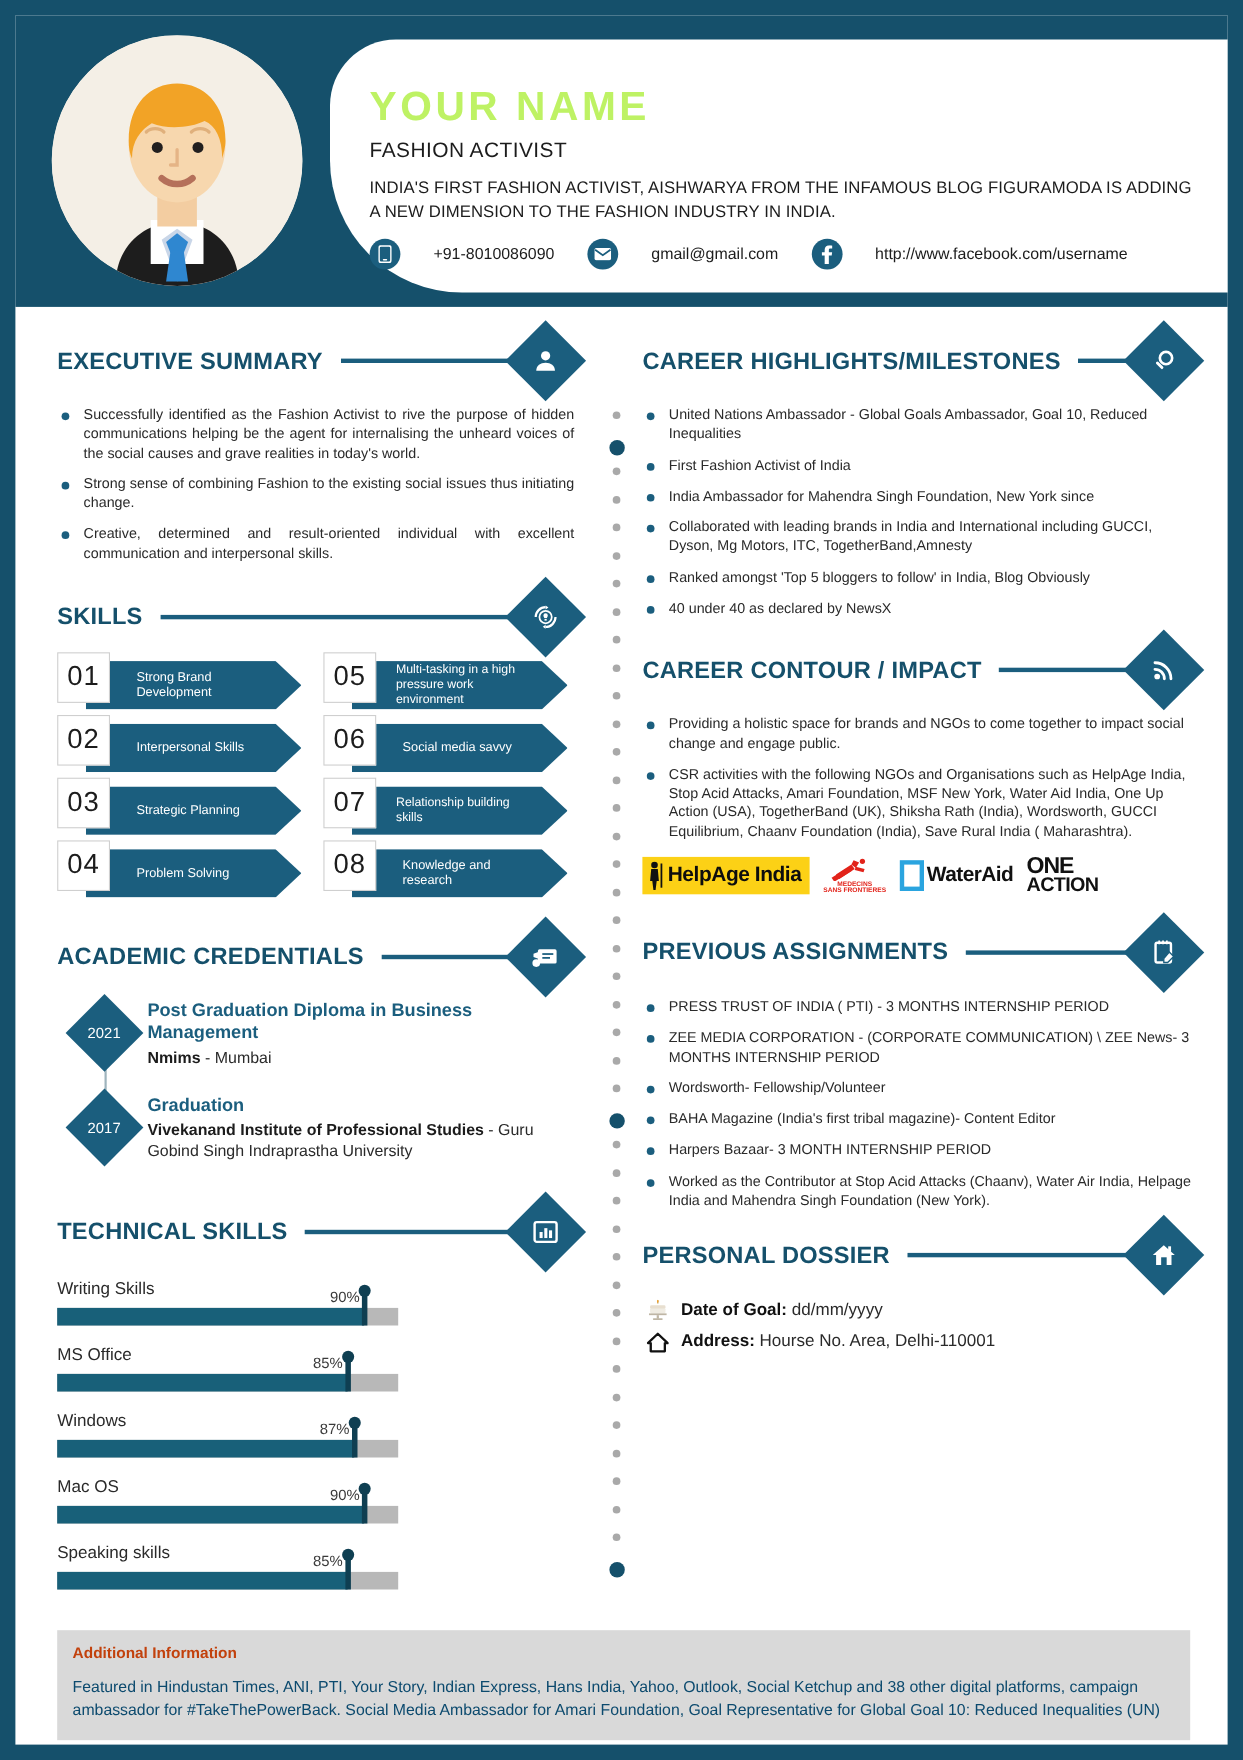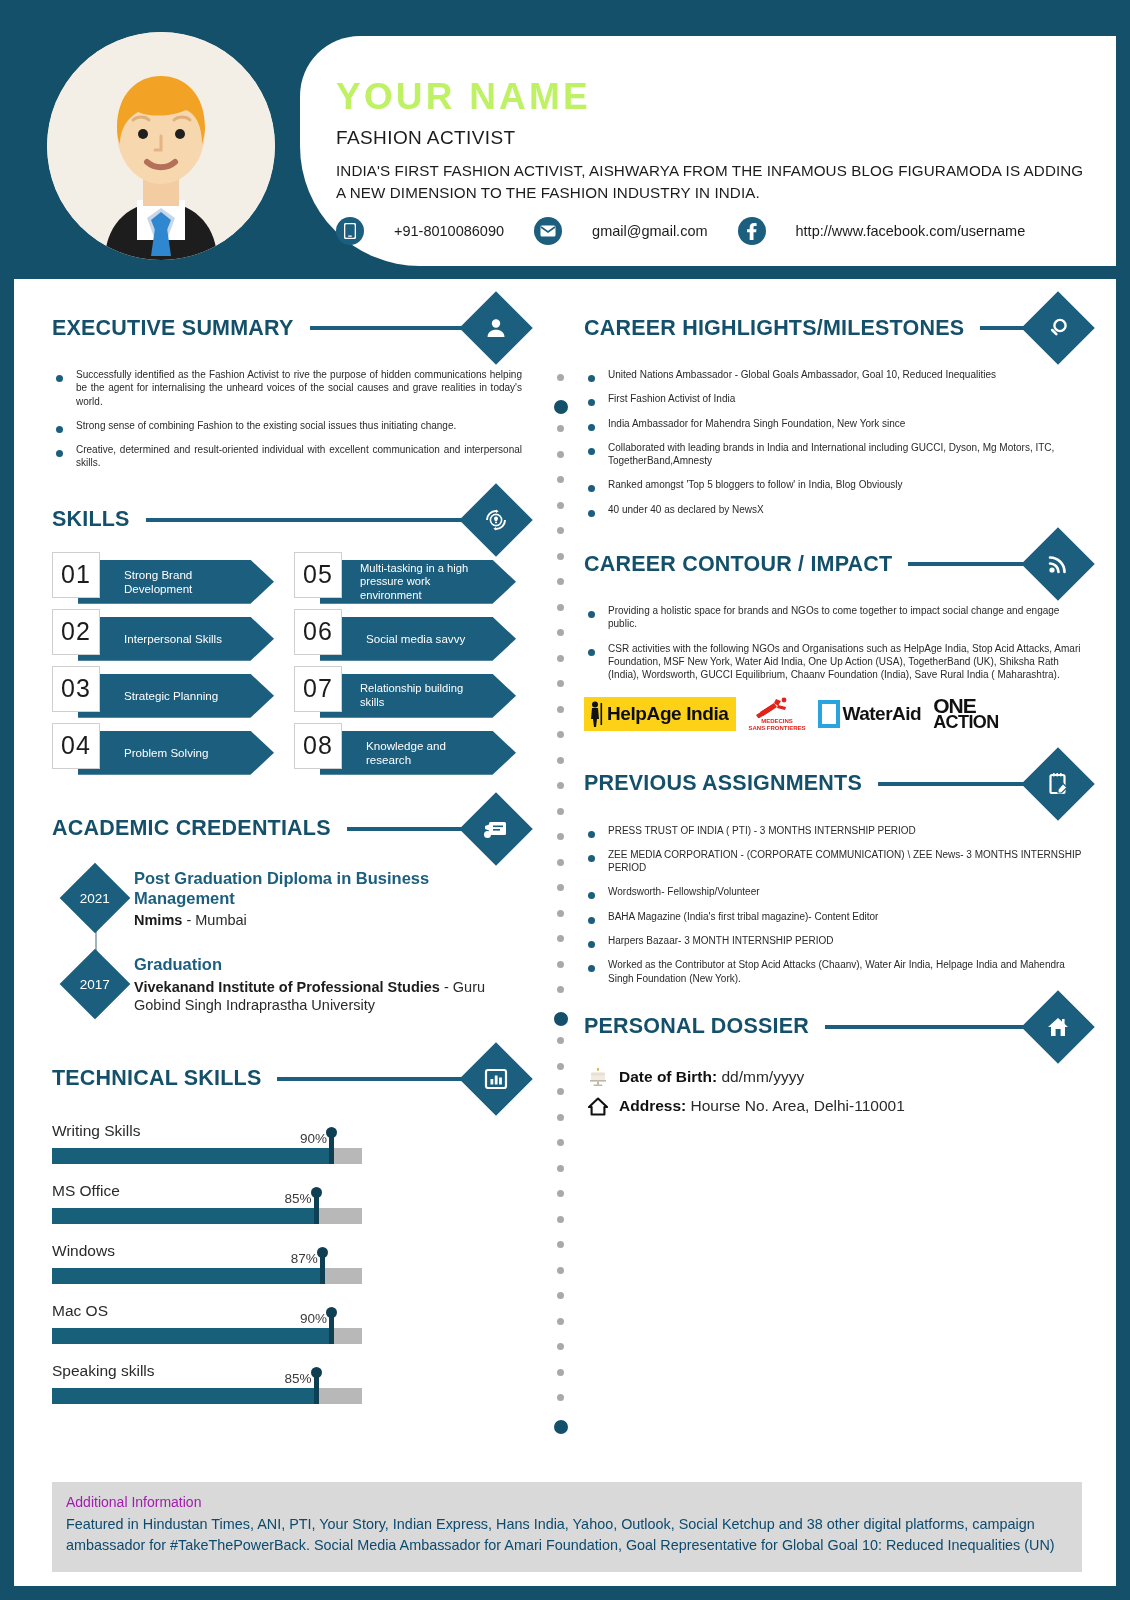--- a/index.html
+++ b/index.html
@@ -94,21 +94,21 @@
     flex: 0 0 auto; margin-left: -4px;
   }
   .sec-badge > * { transform: rotate(-45deg); }
 
   
   ul.blist { list-style: none; }
   ul.blist li {
     position: relative;
     padding-left: 24px;
     margin-bottom: 11px;
-    font-size: 10px;
+    font-size: 13px;
     line-height: 1.33;
     color: #2a2a2a;
   }
   ul.blist li::before {
     content: "";
     position: absolute; left: 4px; top: 7px;
     width: 7px; height: 7px; border-radius: 50%;
     background: #1b5e7e;
   }
   ul.just li { text-align: justify; }
@@ -208,21 +208,21 @@
   .dossier-row { display: flex; align-items: center; gap: 11px; margin-bottom: 9px; padding-left: 4px; }
   .dossier-txt { font-size: 15.5px; color: #2a2a2a; }
   .dossier-txt b { color: #111; }
 
   
   .footer {
     position: absolute; left: 38px; top: 1468px;
     width: 1030px; padding: 12px 14px 16px 14px;
     background: #d9d9d9;
   }
-  .footer-title { font-size: 14px; font-weight: 400; color: #a21caf; margin-bottom: 4px; }
+  .footer-title { font-size: 14px; font-weight: 700; color: #c2410c; margin-bottom: 14px; }
   .footer-body { font-size: 14.4px; color: #0c4a6e; line-height: 1.45; }
 </style>
 </head>
 <body>
 
 <div class="page">
 
   <div class="header">
     <div class="header-white"></div>
 
@@ -619,21 +619,21 @@
         <svg width="20" height="20" viewBox="0 0 20 20">
           <rect x="9.4" y="1" width="1.2" height="3" fill="#c9a24a"></rect>
           <path d="M10 0.5c1 1 1 2 0 2.6-1-.6-1-1.6 0-2.6z" fill="#f0a030"></path>
           <rect x="3" y="8" width="14" height="5" rx="1.2" fill="#f0ece3"></rect>
           <rect x="3" y="5.5" width="14" height="3" rx="1.2" fill="#e8dfd0"></rect>
           <rect x="2" y="13" width="16" height="1.6" fill="#bfb6a5"></rect>
           <rect x="9" y="14.6" width="2" height="3.2" fill="#bfb6a5"></rect>
           <rect x="5.5" y="17.4" width="9" height="1.6" rx="0.8" fill="#bfb6a5"></rect>
         </svg>
         <span class="dossier-txt">
-          <b>Date of Birth:</b><span> dd/mm/yyyy</span>
+          <b>Date of Goal:</b><span> dd/mm/yyyy</span>
         </span>
       </div>
       <div class="dossier-row">
         <svg width="20" height="20" viewBox="0 0 20 20">
           <path d="M10 2.5L19 11h-2.6v7.5H3.6V11H1z" fill="none" stroke="#111" stroke-width="2.1" stroke-linejoin="round"></path>
         </svg>
         <span class="dossier-txt">
           <b>Address:</b><span> Hourse No. Area, Delhi-110001</span>
         </span>
       </div>

